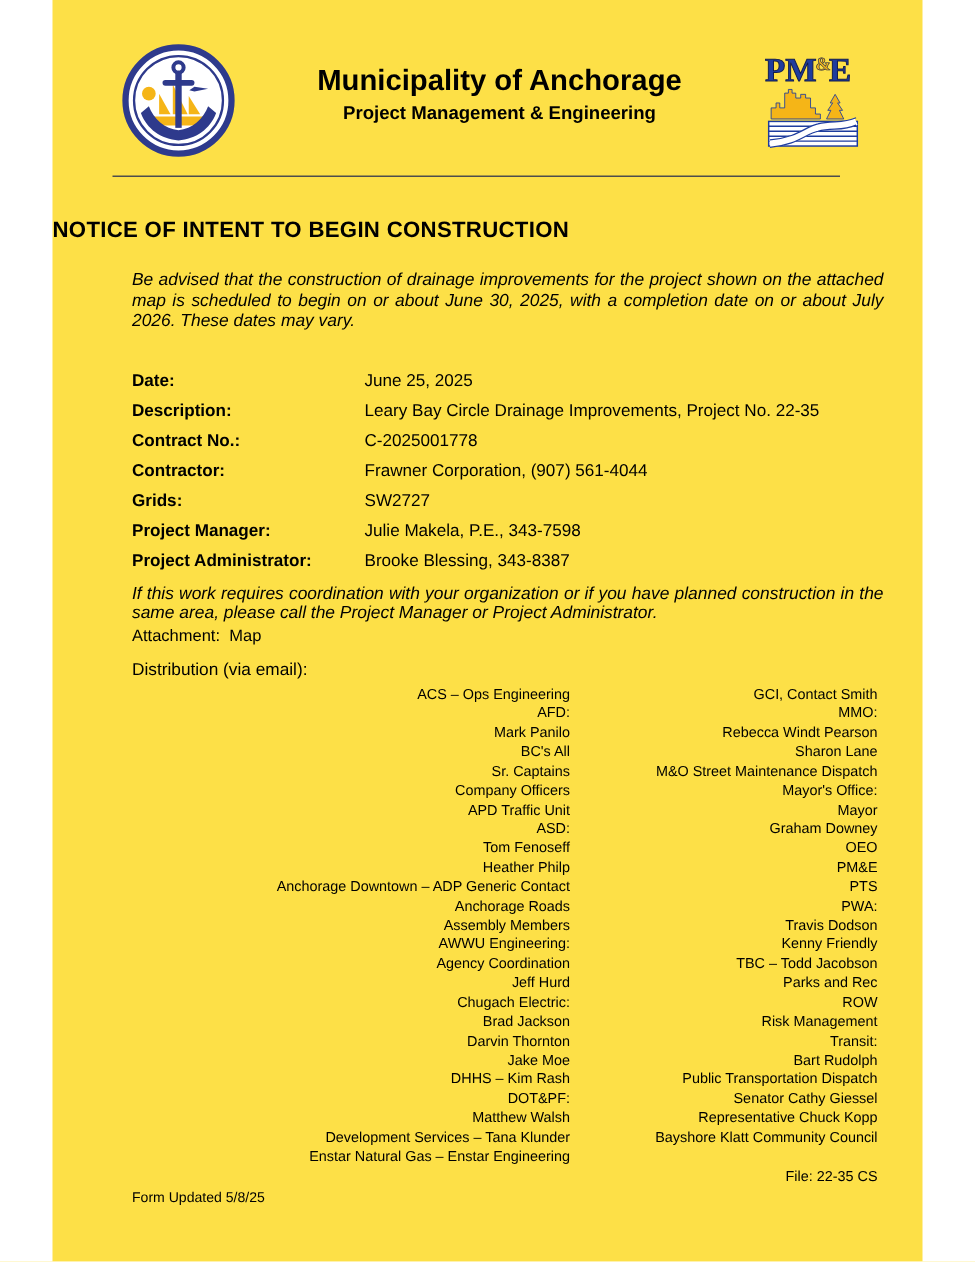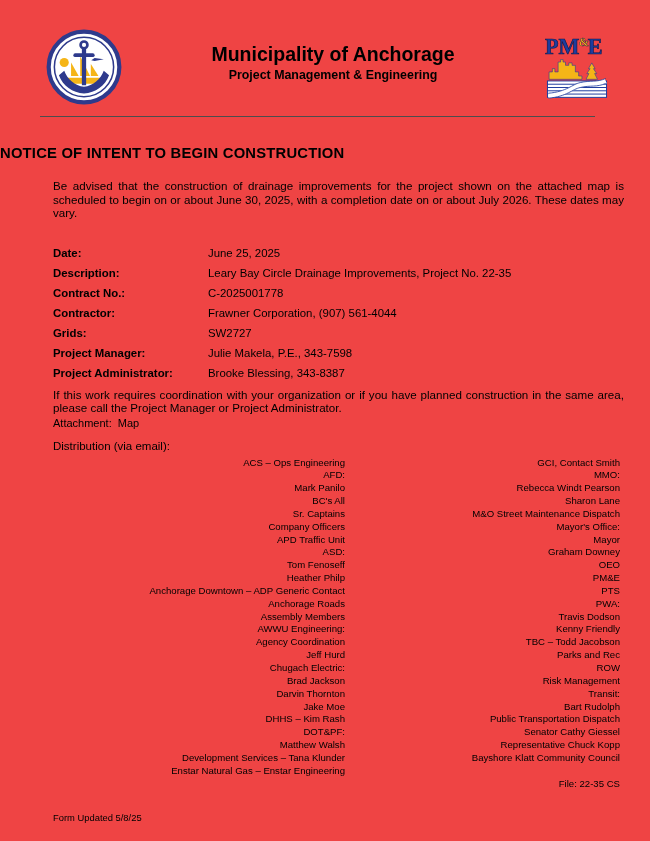--- a/index.html
+++ b/index.html
@@ -1,52 +1,52 @@
 <!DOCTYPE html>
 <html><head>
 <meta charset="utf-8">
 <style>
   html,body{margin:0;padding:0;background:#ffffff;}
   .page{
     position:relative;
-    width:650px;height:841px;
-    background:#ef4444;
+    width:580px;height:841px;
+    background:#fde047;
     font-family:"Liberation Sans", sans-serif;
     color:#000000;
     overflow:hidden;
     margin:0 auto;
   }
   
   .header{display:flex;align-items:flex-start;padding:29px 40px 0 46px;}
   .seal{width:76px;flex:0 0 76px;}
   .header-text{flex:1;text-align:center;padding-top:14px;}
   .org-title{font-size:19.5px;font-weight:bold;line-height:1.15;}
   .dept-title{font-size:12.4px;font-weight:bold;margin-top:3px;}
   .pme{width:66px;flex:0 0 66px;margin-top:6px;}
   .hrule{border:0;border-top:1.6px solid #4d4d4d;margin:7px 55px 0 40px;}
   
   .notice-title{margin-top:28px;font-size:14.8px;font-weight:bold;letter-spacing:.2px;}
-  .para{margin:18px 26px 0 53px;font-size:11.6px;line-height:13.5px;text-align:justify;}
+  .para{margin:18px 26px 0 53px;font-size:11.6px;line-height:13.5px;text-align:justify;font-style:italic;}
   .para-2{margin-top:9px;}
   
   .fields{margin:19px 58px 0 53px;}
   .field-row{display:flex;height:20px;font-size:11.4px;align-items:flex-end;}
   .field-label{width:155px;flex:0 0 155px;font-weight:bold;}
   .field-value{flex:1;}
   
   .attachment{margin:2px 58px 0 53px;font-size:11px;white-space:pre-wrap;}
   .dist-label{margin:11px 58px 0 53px;font-size:11.5px;}
   .dist-columns{display:flex;margin:5px 30px 0 53px;text-align:right;}
   .dist-col-left{width:292px;flex:0 0 292px;}
   .dist-col-right{flex:1;}
   .dist-item{font-size:9.6px;line-height:12.85px;white-space:nowrap;}
   .dist-item.indent{padding-left:39px;}
   .file-note{font-size:9.6px;margin-top:13px;}
   
-  .footer{position:absolute;left:53px;top:812px;font-size:9.4px;}
+  .footer{position:absolute;left:53px;top:792px;font-size:9.4px;}
 </style>
 </head>
 <body>
 
 <div class="page">
 
   <div class="header">
     <div class="seal">
       <svg width="76" height="76" viewBox="0 0 100 100" aria-hidden="true">
         <circle cx="50" cy="50" r="46.5" fill="#ffffff" stroke="#2e3a8c" stroke-width="5.5"></circle>

